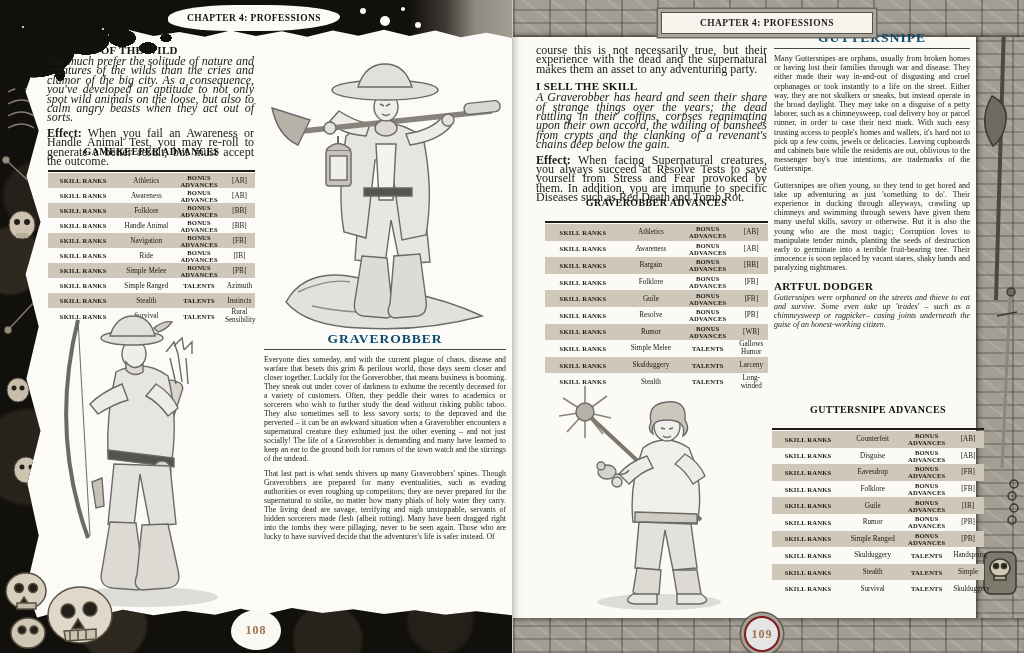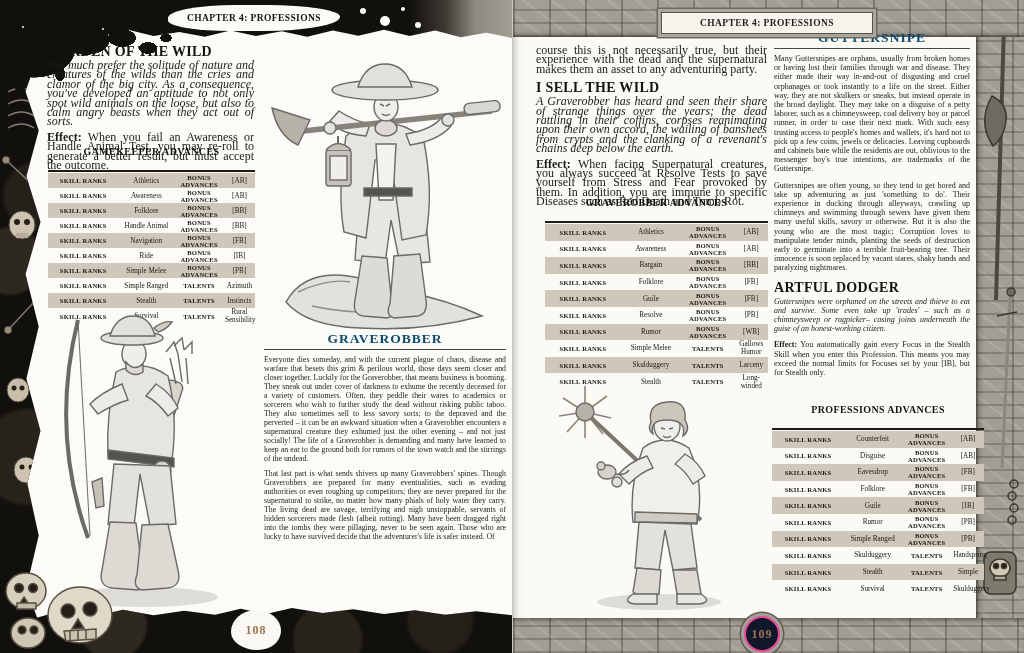--- a/index.html
+++ b/index.html
@@ -54,29 +54,29 @@
   .page-number{font-size:12px;font-weight:bold;letter-spacing:1px;color:#a0724e;}
 
   
   #stone-top{position:absolute;left:0;top:0;width:512px;height:37px;box-shadow:inset 0 -4px 5px -2px rgba(0,0,0,.45);}
   #stone-bottom{position:absolute;left:0;bottom:0;width:512px;height:35px;box-shadow:inset 0 4px 5px -2px rgba(0,0,0,.45);}
   #stone-right{position:absolute;right:0;top:0;width:48px;height:653px;box-shadow:inset 5px 0 6px -3px rgba(0,0,0,.4);}
   #chapter-plaque{position:absolute;left:148px;top:12px;width:212px;height:22px;background:#f6f4ed;
     border:1.5px solid #55524a;box-shadow:0 0 0 3px #aaa69b,0 0 0 4.5px #6c6960;
     display:flex;align-items:center;justify-content:center;z-index:5;}
   #chapter-plaque .chapter-text{font-size:9.5px;font-weight:bold;letter-spacing:.4px;color:#211f1b;white-space:nowrap;}
-  #medallion{position:absolute;left:231px;bottom:1px;width:36px;height:36px;border-radius:50%;background:#0f172a;
-    border:2px solid #ec4899;box-shadow:0 0 0 3px #a5a196,0 0 0 4.5px #5f5c53;
+  #medallion{position:absolute;left:231px;bottom:1px;width:36px;height:36px;border-radius:50%;background:#e5e5e5;
+    border:2px solid #7f1d1d;box-shadow:0 0 0 3px #a5a196,0 0 0 4.5px #5f5c53;
     display:flex;align-items:center;justify-content:center;z-index:6;}
 
   
   .col{position:absolute;}
   h1.profession{margin:0;font-size:13.5px;font-weight:bold;letter-spacing:1px;text-align:center;color:#0c4a6e;}
   .rule{border-bottom:1px solid #4a4742;margin:2px 0 5px 0;}
-  h2.section{margin:0 0 1px 0;font-size:14px;font-weight:bold;letter-spacing:.3px;color:#15130f;}
+  h2.section{margin:0 0 1px 0;font-size:11px;font-weight:bold;letter-spacing:.3px;color:#15130f;}
   p.body{margin:0 0 6px 0;font-size:12px;line-height:9.4px;text-align:justify;}
   #col-l2 p.body{font-size:7.8px;line-height:9px;}
   #col-r2 p.body{font-size:8px;line-height:9.2px;margin-bottom:7px;}
   p.flavor{font-style:italic;font-weight:500;}
   .fx-label{font-weight:bold;}
 
   
   .advances{position:absolute;}
   .tbl-title{font-size:10px;font-weight:bold;letter-spacing:.4px;text-align:center;
     border-bottom:2px solid #1d1b17;padding-bottom:13px;margin-bottom:1px;color:#15130f;}
@@ -327,22 +327,22 @@
       </svg>
     </div>
     <div id="stone-top" class="stone"></div>
     <div id="stone-bottom" class="stone"></div>
     <div id="chapter-plaque">
       <span class="chapter-text">CHAPTER 4: PROFESSIONS</span>
     </div>
 
     <div class="col" id="col-r1" style="left:23px;top:46px;width:231px;">
       <p class="body">course this is not necessarily true, but their experience with the dead and the supernatural makes them an asset to any adventuring party.</p>
-      <h2 class="section" style="margin-top:4px;">I SELL THE WILD</h2>
-      <p class="body flavor">A Graverobber has heard and seen their share of strange things over the years; the dead rattling in their coffins, corpses reanimating upon their own accord, the wailing of banshees from crypts and the clanking of a revenant's chains deep below the earth.</p>
+      <h2 class="section" style="margin-top:4px;">I SELL THE SKILL</h2>
+      <p class="body flavor">A Graverobber has heard and seen their share of strange things over the years; the dead rattling in their coffins, corpses reanimating upon their own accord, the wailing of banshees from crypts and the clanking of a revenant's chains deep below the gain.</p>
       <p class="body"><span class="fx-label">Effect:</span> <span>When facing Supernatural creatures, you always succeed at Resolve Tests to save yourself from Stress and Fear provoked by them. In addition, you are immune to specific Diseases such as Red Death and Tomb Rot.</span></p>
     </div>
 
     <div class="advances tall" id="table-graverobber" style="left:32px;top:197px;width:223px;">
       <div class="tbl-title">GRAVEROBBER ADVANCES</div>
       <div>
           <div class="tr shade">
             <span class="td c0">SKILL RANKS</span>
             <span class="td c1">Athletics</span>
             <span class="td c2">BONUS ADVANCES</span>
@@ -441,25 +441,24 @@
       </svg>
     </div>
 
     <div class="col" id="col-r2" style="left:261px;top:30px;width:196px;">
       <h1 class="profession">GUTTERSNIPE</h1>
       <div class="rule"></div>
       <p class="body">Many Guttersnipes are orphans, usually from broken homes or having lost their families through war and disease. They either made their way in-and-out of disgusting and cruel orphanages or took instantly to a life on the street. Either way, they are not skulkers or sneaks, but instead operate in the broad daylight. They may take on a disguise of a petty laborer, such as a chimneysweep, coal delivery boy or parcel runner, in order to case their next mark. With such easy trusting access to people's homes and wallets, it's hard not to pick up a few coins, jewels or delicacies. Leaving cupboards and cabinets bare while the residents are out, oblivious to the messenger boy's true intentions, are trademarks of the Guttersnipe.</p>
       <p class="body">Guttersnipes are often young, so they tend to get bored and take up adventuring as just 'something to do'. Their experience in ducking through alleyways, crawling up chimneys and swimming through sewers have given them many useful skills, savory or otherwise. But it is also the young who are the most tragic; Corruption loves to manipulate tender minds, planting the seeds of destruction early to germinate into a terrible fruit-bearing tree. Their innocence is soon replaced by vacant stares, shaky hands and paralyzing nightmares.</p>
       <h2 class="section">ARTFUL DODGER</h2>
       <p class="body flavor">Guttersnipes were orphaned on the streets and thieve to eat and survive. Some even take up 'trades' – such as a chimneysweep or ragpicker– casing joints underneath the guise of an honest-working citizen.</p>
-      <p class="body"><span class="fx-label">Effect:</span> <span>You automatically gain every Focus in the Stealth Skill when you enter this Profession. This means you may exceed the normal limits for Focuses set by your [IB], but for Stealth only.</span></p>
     </div>
 
     <div class="advances tall" id="table-guttersnipe" style="left:259px;top:404px;width:212px;">
-      <div class="tbl-title">PROFESSIONS ADVANCES</div>
+      <div class="tbl-title">GUTTERSNIPE ADVANCES</div>
       <div>
           <div class="tr shade">
             <span class="td c0">SKILL RANKS</span>
             <span class="td c1">Counterfeit</span>
             <span class="td c2">BONUS ADVANCES</span>
             <span class="td c3">[AB]</span>
           </div>
           <div class="tr plain">
             <span class="td c0">SKILL RANKS</span>
             <span class="td c1">Disguise</span>

